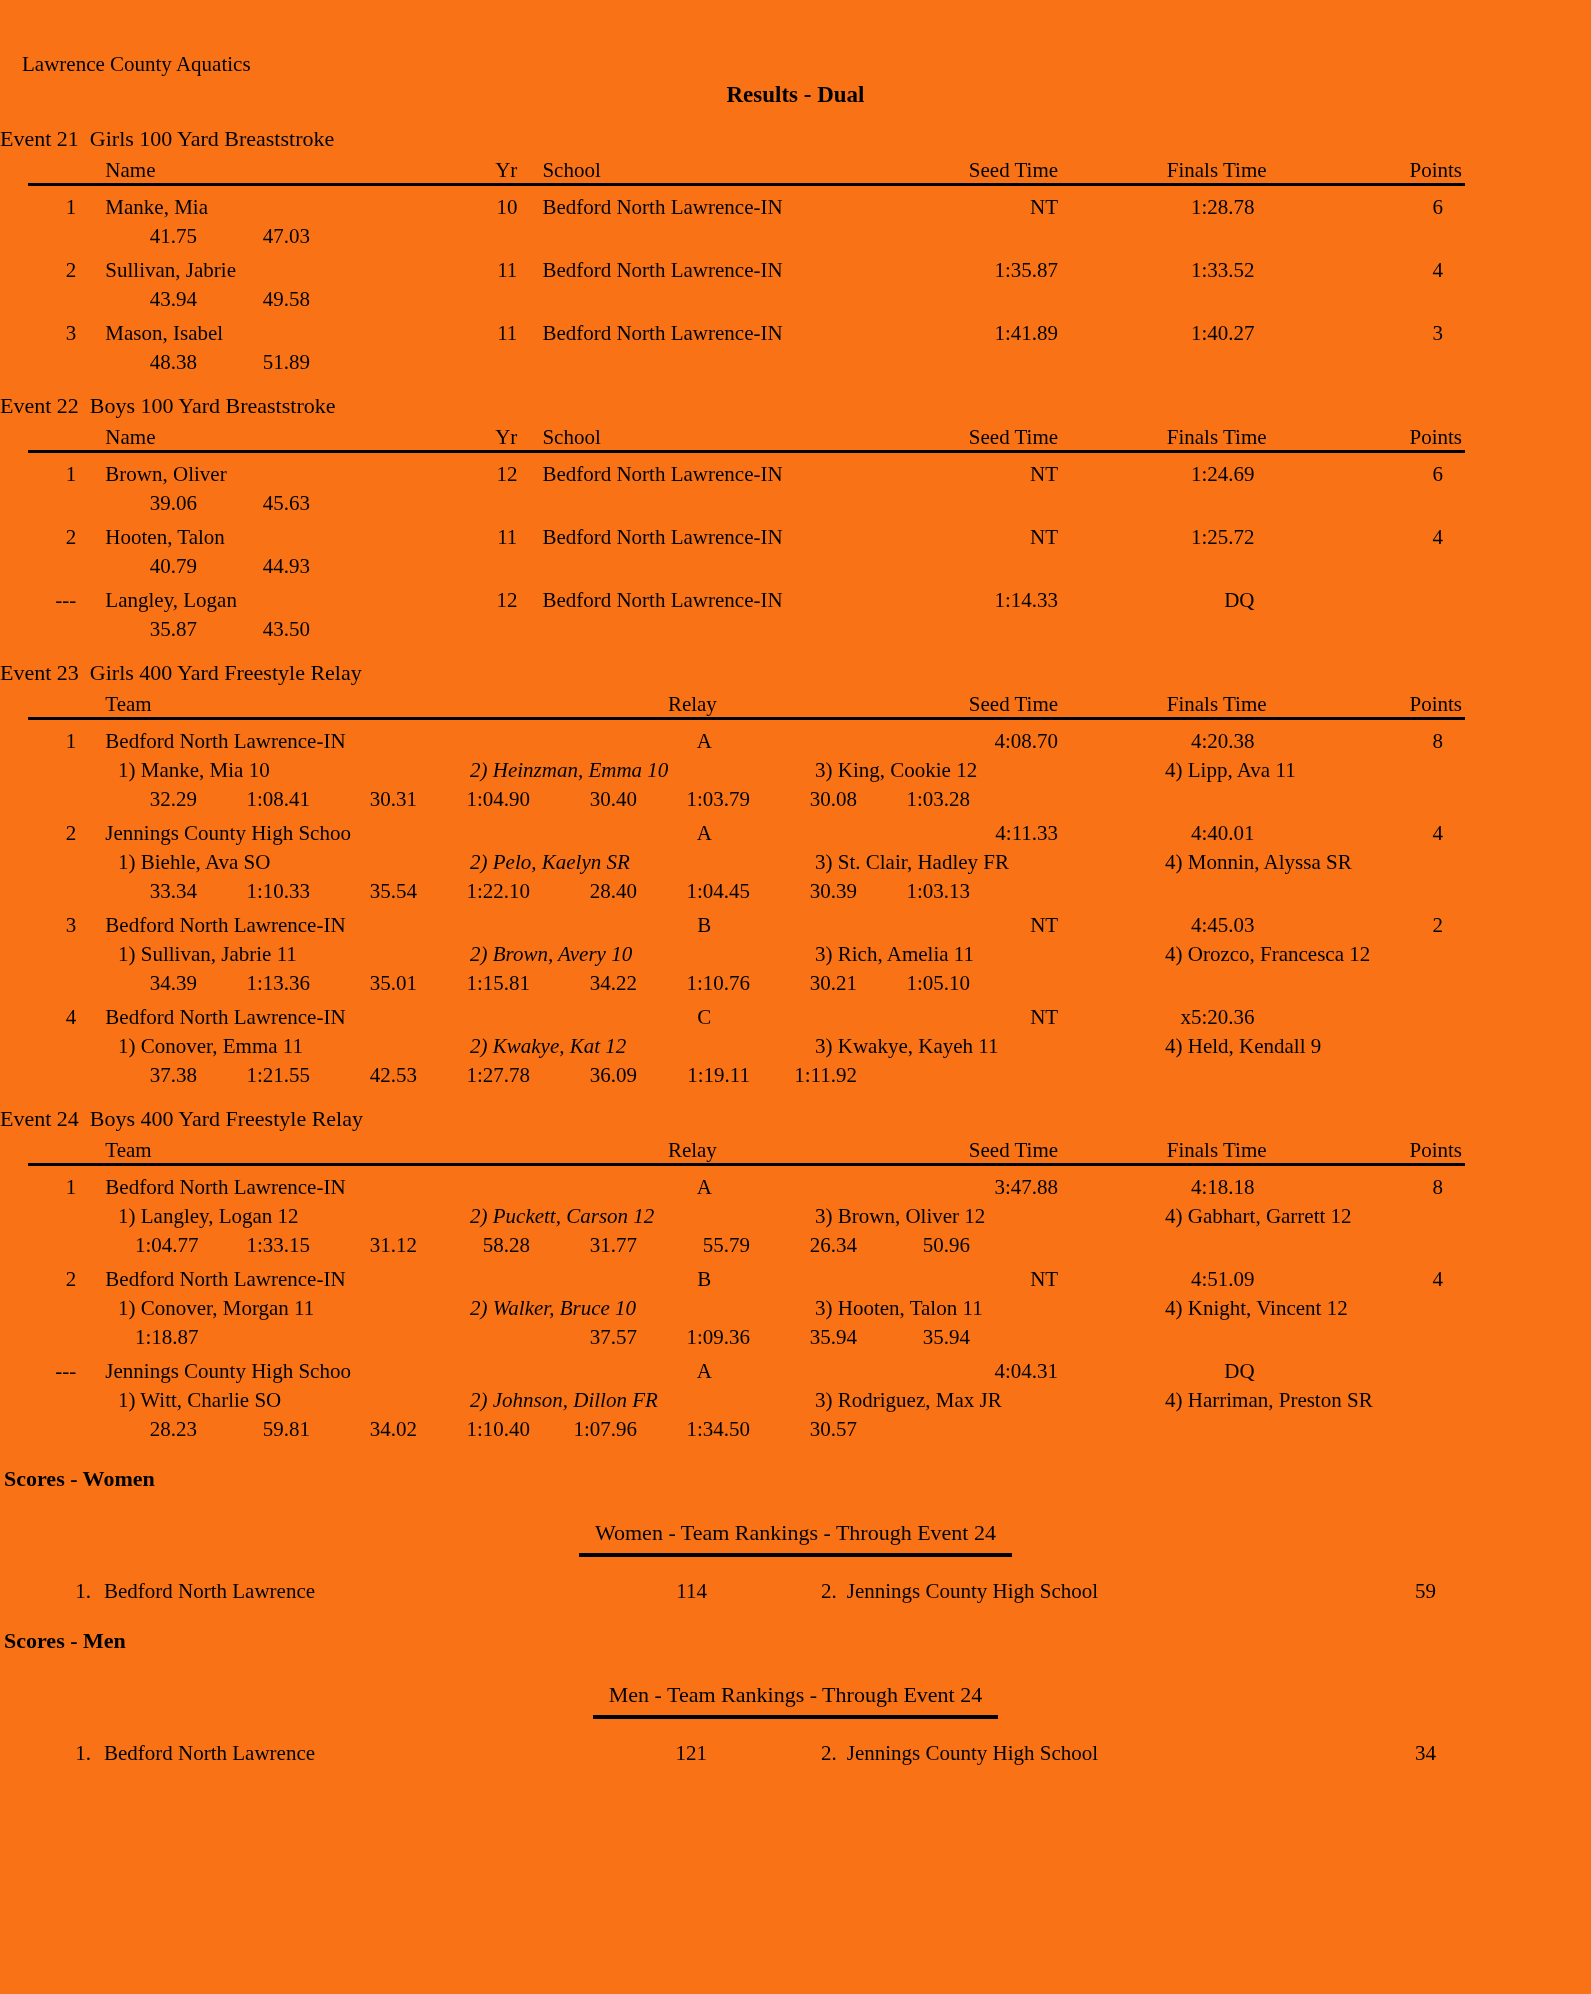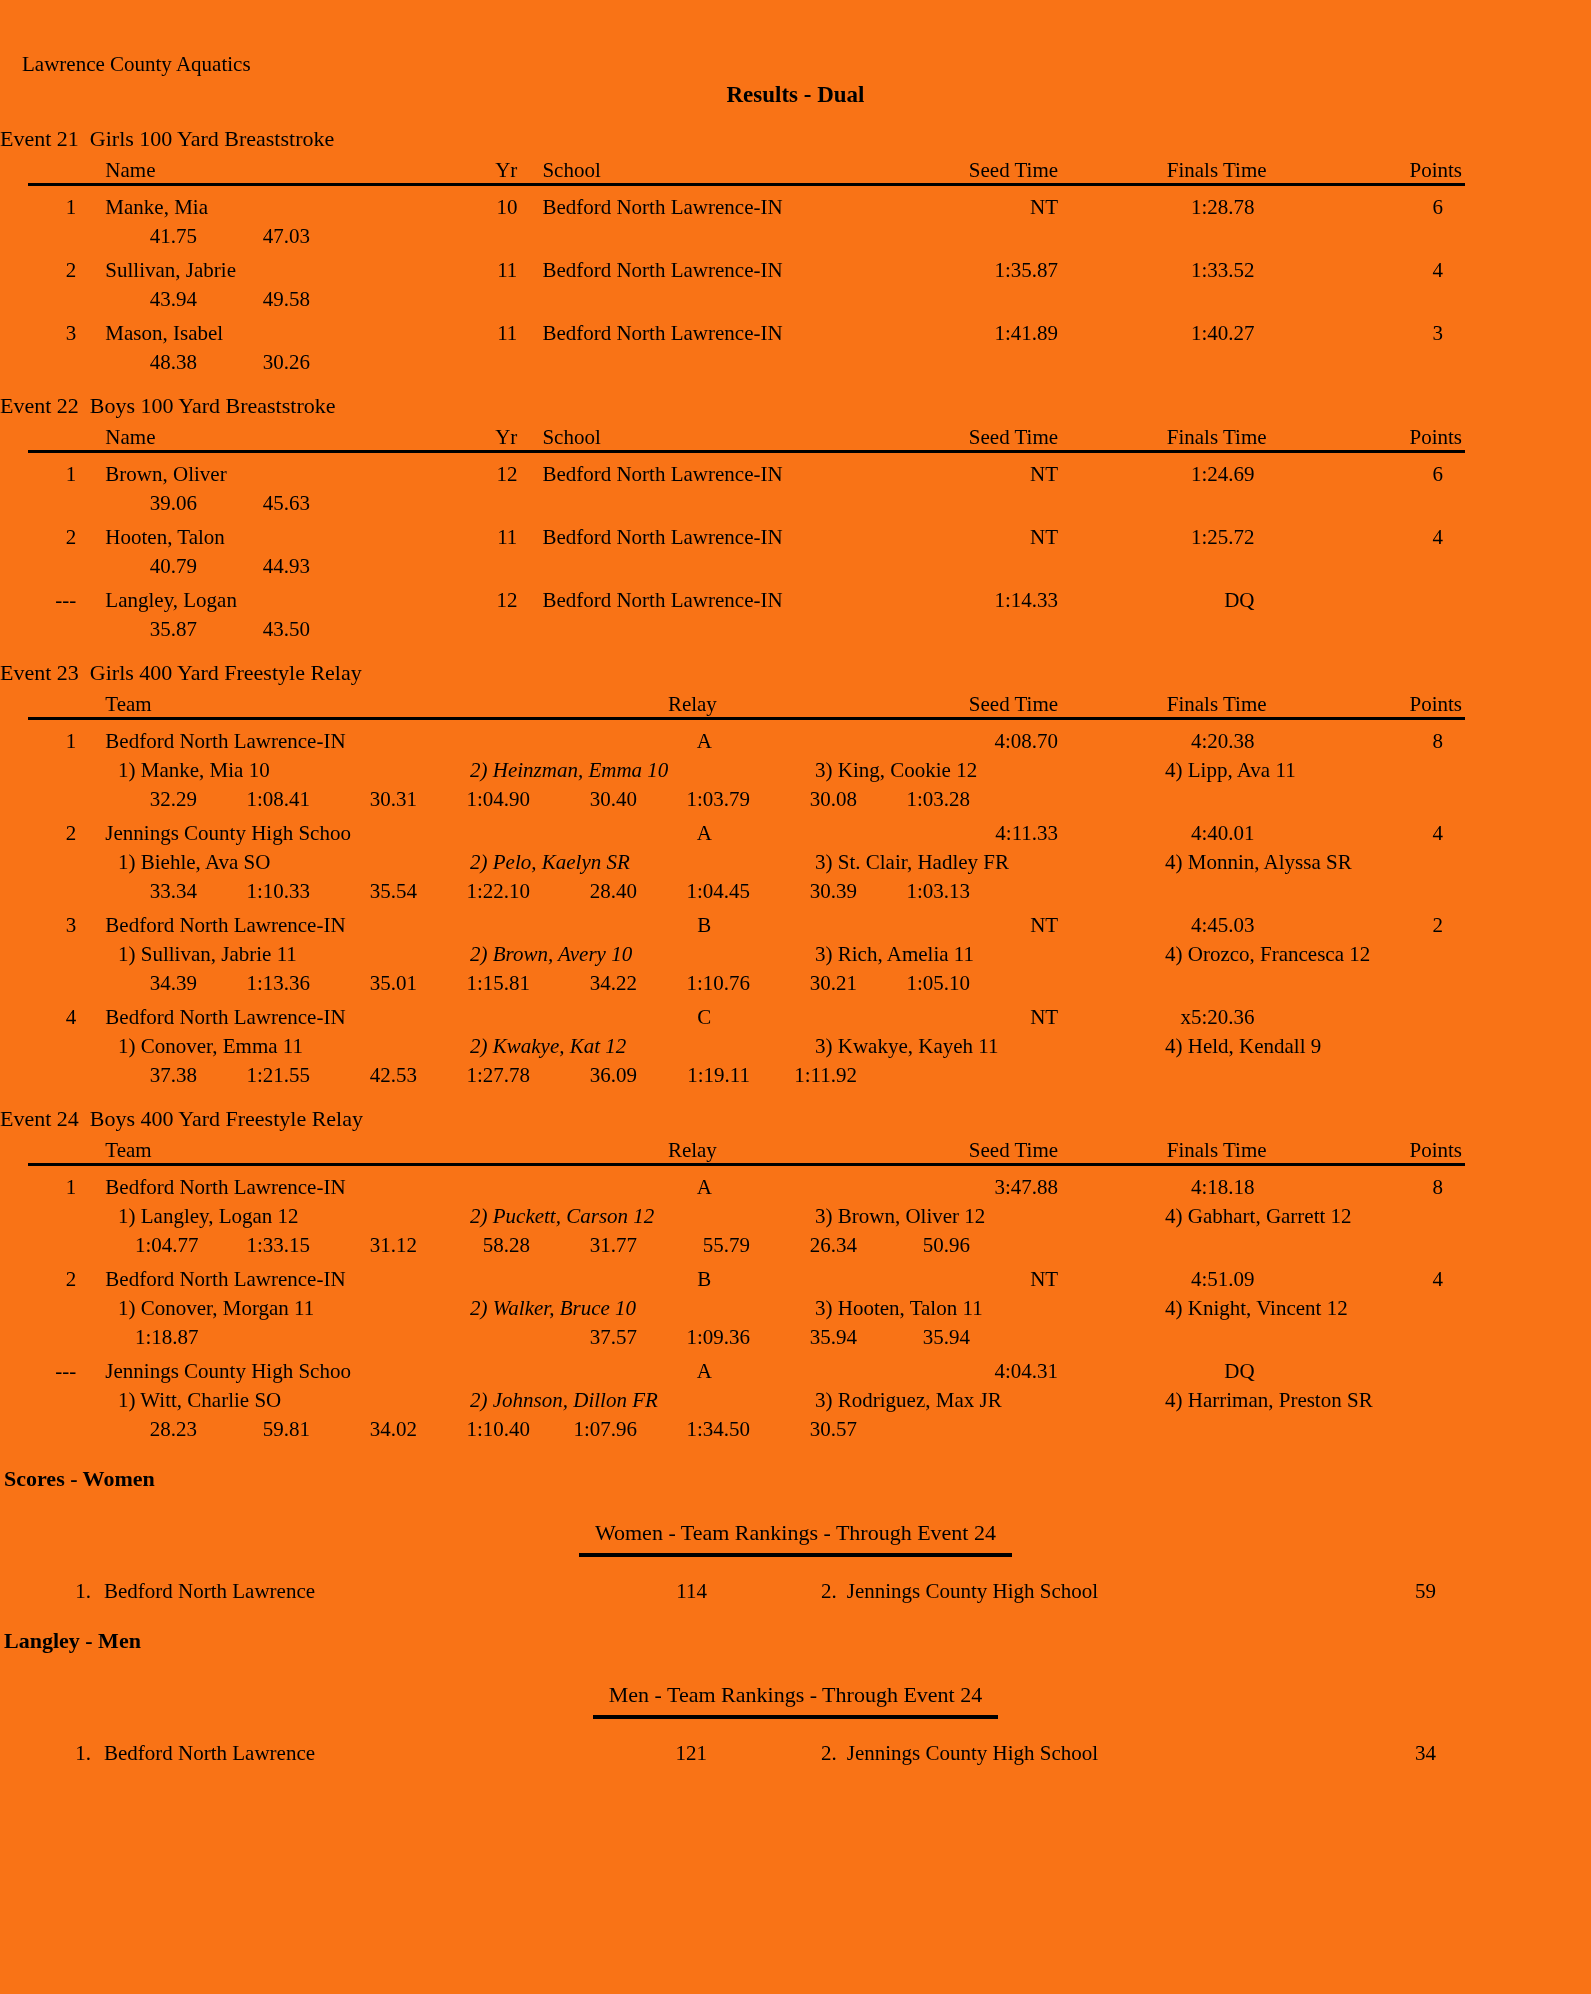--- a/index.html
+++ b/index.html
@@ -145,21 +145,21 @@
           <td class="c-yr">11</td>
           <td class="c-school">Bedford North Lawrence-IN</td>
           <td class="c-seed">1:41.89</td>
           <td class="c-finals">1:40.27</td>
           <td class="c-points">3</td>
         </tr>
         <tr class="sub-row">
             <td colspan="7">
               <div class="splits">
           <span>48.38</span>
-          <span>30.26</span>
+          <span>51.89</span>
         </div>
             </td>
           </tr>
       </tbody>
     </table>
   </div>
 
   <div class="event">
     <div class="event-title">Event 22  Boys 100 Yard Breaststroke</div>
     <table class="results">
@@ -526,21 +526,21 @@
       <span class="r1">1.</span>
       <span class="t1">Bedford North Lawrence</span>
       <span class="s1">114</span>
       <span class="r2">2.</span>
       <span class="t2">Jennings County High School</span>
       <span class="s2">59</span>
     </div>
   </div>
 
   <div>
-    <div class="score-heading">Langley - Men</div>
+    <div class="score-heading">Scores - Men</div>
     <div class="rank-title-wrap">
       <span class="rank-title">Men - Team Rankings - Through Event 24</span>
     </div>
     <div class="score-row">
       <span class="r1">1.</span>
       <span class="t1">Bedford North Lawrence</span>
       <span class="s1">121</span>
       <span class="r2">2.</span>
       <span class="t2">Jennings County High School</span>
       <span class="s2">34</span>

